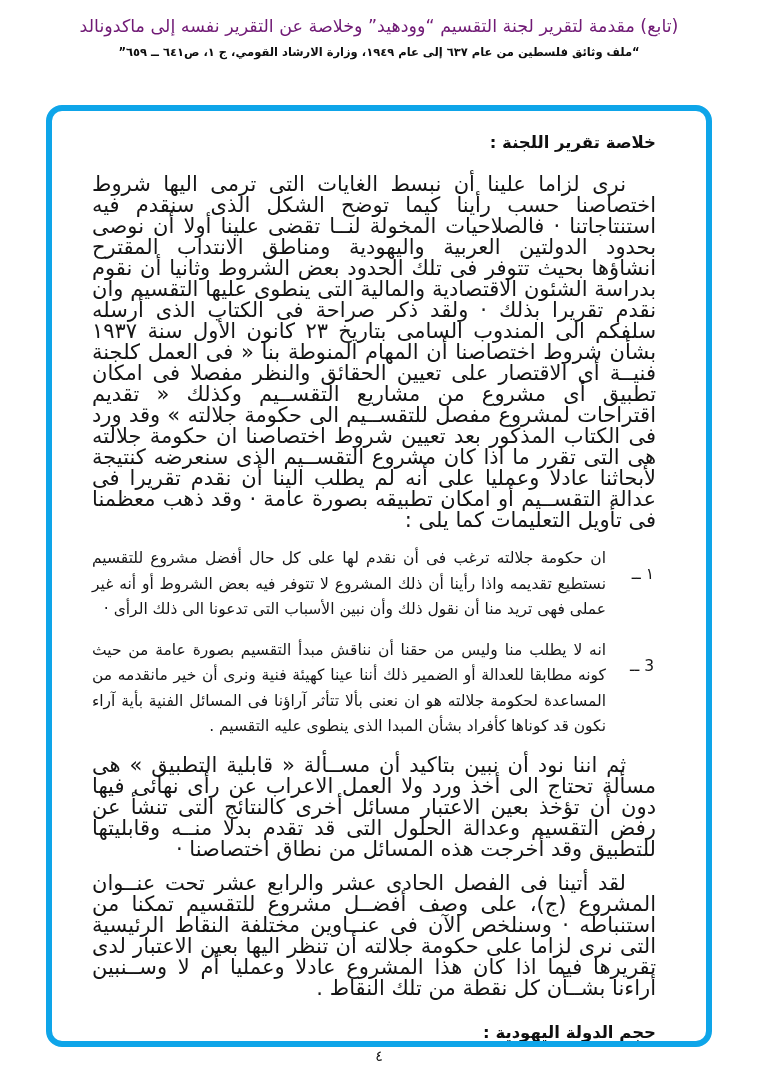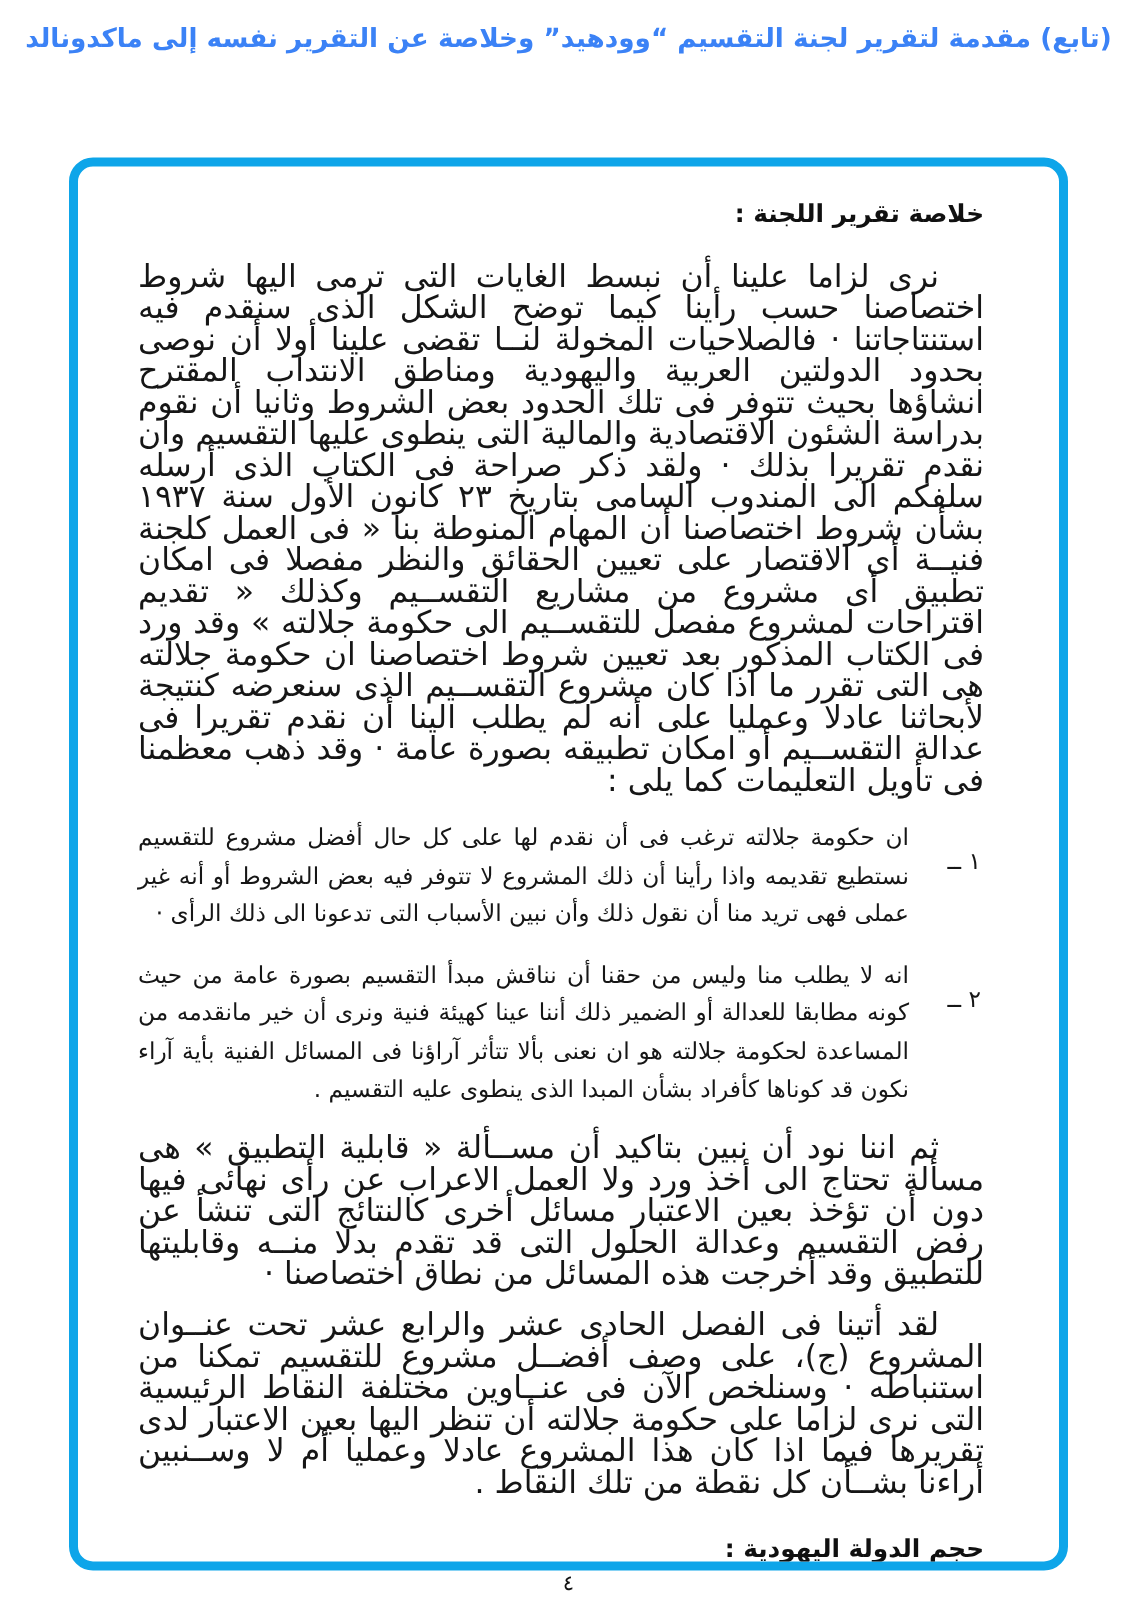--- a/index.html
+++ b/index.html
@@ -16,22 +16,22 @@
   }
   .doc-header {
     position: absolute;
     top: 16px;
     left: 0;
     right: 0;
     text-align: center;
   }
   .doc-title {
     font-size: 17.5px;
-    font-weight: bold;
-    color: #3b82f6;
+    font-weight: normal;
+    color: #701a75;
   }
   .doc-source {
     font-size: 11.5px;
     font-weight: bold;
     margin-top: 9px;
     color: #0d0d0d;
   }
   .green-frame {
     position: absolute;
     top: 93px;
@@ -83,35 +83,36 @@
     color: #111111;
   }
 </style>
 </head>
 <body>
 
 <div class="page">
 
   <header class="doc-header">
     <div class="doc-title">(تابع) مقدمة لتقرير لجنة التقسيم “وودهيد” وخلاصة عن التقرير نفسه إلى ماكدونالد</div>
+    <div class="doc-source">“ملف وثائق فلسطين من عام ٦٣٧ إلى عام ١٩٤٩، وزارة الارشاد القومي، ج ١، ص٦٤١ ــ ٦٥٩”</div>
   </header>
 
   <div class="green-frame">
 
     <h2 class="sec-heading">خلاصة تقرير اللجنة :</h2>
 
     <p class="para indent">نرى لزاما علينا أن نبسط الغايات التى ترمى اليها شروط اختصاصنا حسب رأينا كيما توضح الشكل الذى سنقدم فيه استنتاجاتنا · فالصلاحيات المخولة لنــا تقضى علينا أولا أن نوصى بحدود الدولتين العربية واليهودية ومناطق الانتداب المقترح انشاؤها بحيث تتوفر فى تلك الحدود بعض الشروط وثانيا أن نقوم بدراسة الشئون الاقتصادية والمالية التى ينطوى عليها التقسيم وان نقدم تقريرا بذلك · ولقد ذكر صراحة فى الكتاب الذى أرسله سلفكم الى المندوب السامى بتاريخ ٢٣ كانون الأول سنة ١٩٣٧ بشأن شروط اختصاصنا أن المهام المنوطة بنا « فى العمل كلجنة فنيــة أى الاقتصار على تعيين الحقائق والنظر مفصلا فى امكان تطبيق أى مشروع من مشاريع التقســيم وكذلك « تقديم اقتراحات لمشروع مفصل للتقســيم الى حكومة جلالته » وقد ورد فى الكتاب المذكور بعد تعيين شروط اختصاصنا ان حكومة جلالته هى التى تقرر ما اذا كان مشروع التقســيم الذى سنعرضه كنتيجة لأبحاثنا عادلا وعمليا على أنه لم يطلب الينا أن نقدم تقريرا فى عدالة التقســيم أو امكان تطبيقه بصورة عامة · وقد ذهب معظمنا فى تأويل التعليمات كما يلى :</p>
 
     <div class="list-item">
       <span class="num">١ ــ</span>
       <span class="item-text">ان حكومة جلالته ترغب فى أن نقدم لها على كل حال أفضل مشروع للتقسيم نستطيع تقديمه واذا رأينا أن ذلك المشروع لا تتوفر فيه بعض الشروط أو أنه غير عملى فهى تريد منا أن نقول ذلك وأن نبين الأسباب التى تدعونا الى ذلك الرأى ·</span>
     </div>
 
     <div class="list-item">
-      <span class="num">٢ ــ</span>
+      <span class="num">3 ــ</span>
       <span class="item-text">انه لا يطلب منا وليس من حقنا أن نناقش مبدأ التقسيم بصورة عامة من حيث كونه مطابقا للعدالة أو الضمير ذلك أننا عينا كهيئة فنية ونرى أن خير مانقدمه من المساعدة لحكومة جلالته هو ان نعنى بألا تتأثر آراؤنا فى المسائل الفنية بأية آراء نكون قد كوناها كأفراد بشأن المبدا الذى ينطوى عليه التقسيم .</span>
     </div>
 
     <p class="para indent">ثم اننا نود أن نبين بتاكيد أن مســألة « قابلية التطبيق » هى مسألة تحتاج الى أخذ ورد ولا العمل الاعراب عن رأى نهائى فيها دون أن تؤخذ بعين الاعتبار مسائل أخرى كالنتائج التى تنشأ عن رفض التقسيم وعدالة الحلول التى قد تقدم بدلا منــه وقابليتها للتطبيق وقد أخرجت هذه المسائل من نطاق اختصاصنا ·</p>
 
     <p class="para indent">لقد أتينا فى الفصل الحادى عشر والرابع عشر تحت عنــوان المشروع (ج)، على وصف أفضــل مشروع للتقسيم تمكنا من استنباطه · وسنلخص الآن فى عنــاوين مختلفة النقاط الرئيسية التى نرى لزاما على حكومة جلالته أن تنظر اليها بعين الاعتبار لدى تقريرها فيما اذا كان هذا المشروع عادلا وعمليا أم لا وســنبين أراءنا بشــأن كل نقطة من تلك النقاط .</p>
 
     <h2 class="sec-heading sec2">حجم الدولة اليهودية :</h2>
 
     <p class="para indent">لقد أعربت لجنة الانتدابات الدائمة عن الرأى التالى فى تقريرها الذى رفعته الى مجلس عصبة الأمم فى دورته الثانية والثلاثين غير الاعتيادية ·</p>

